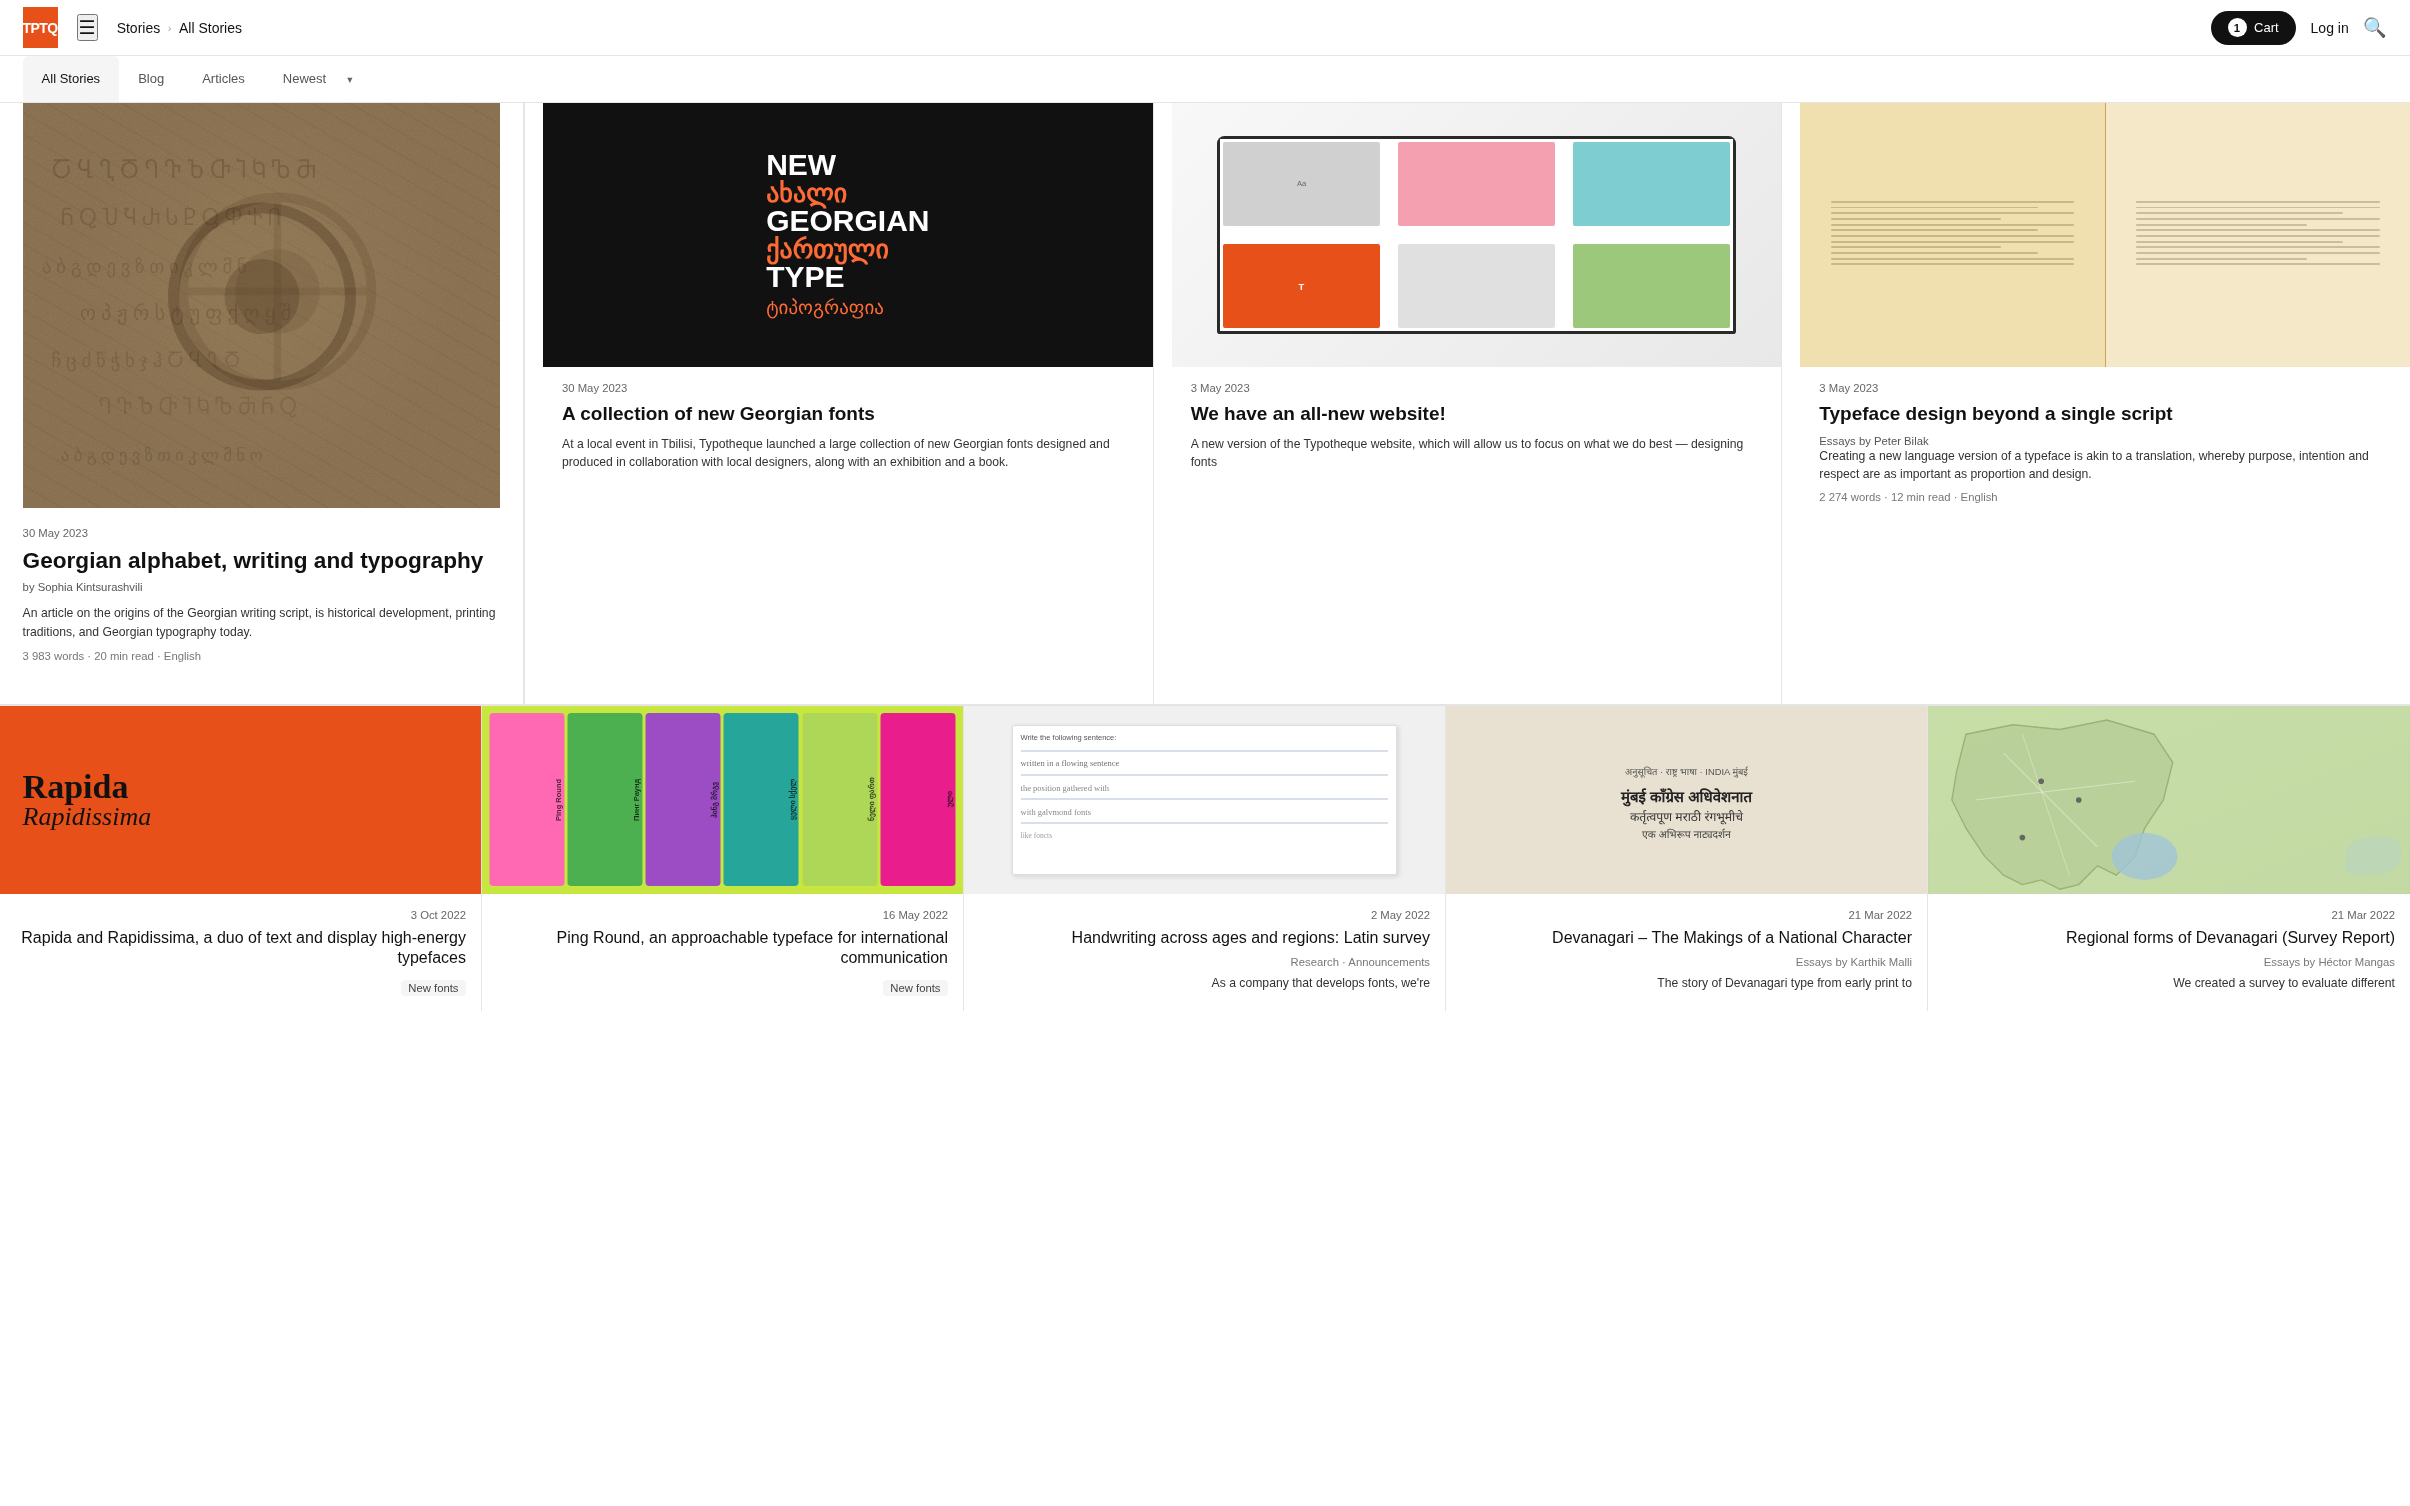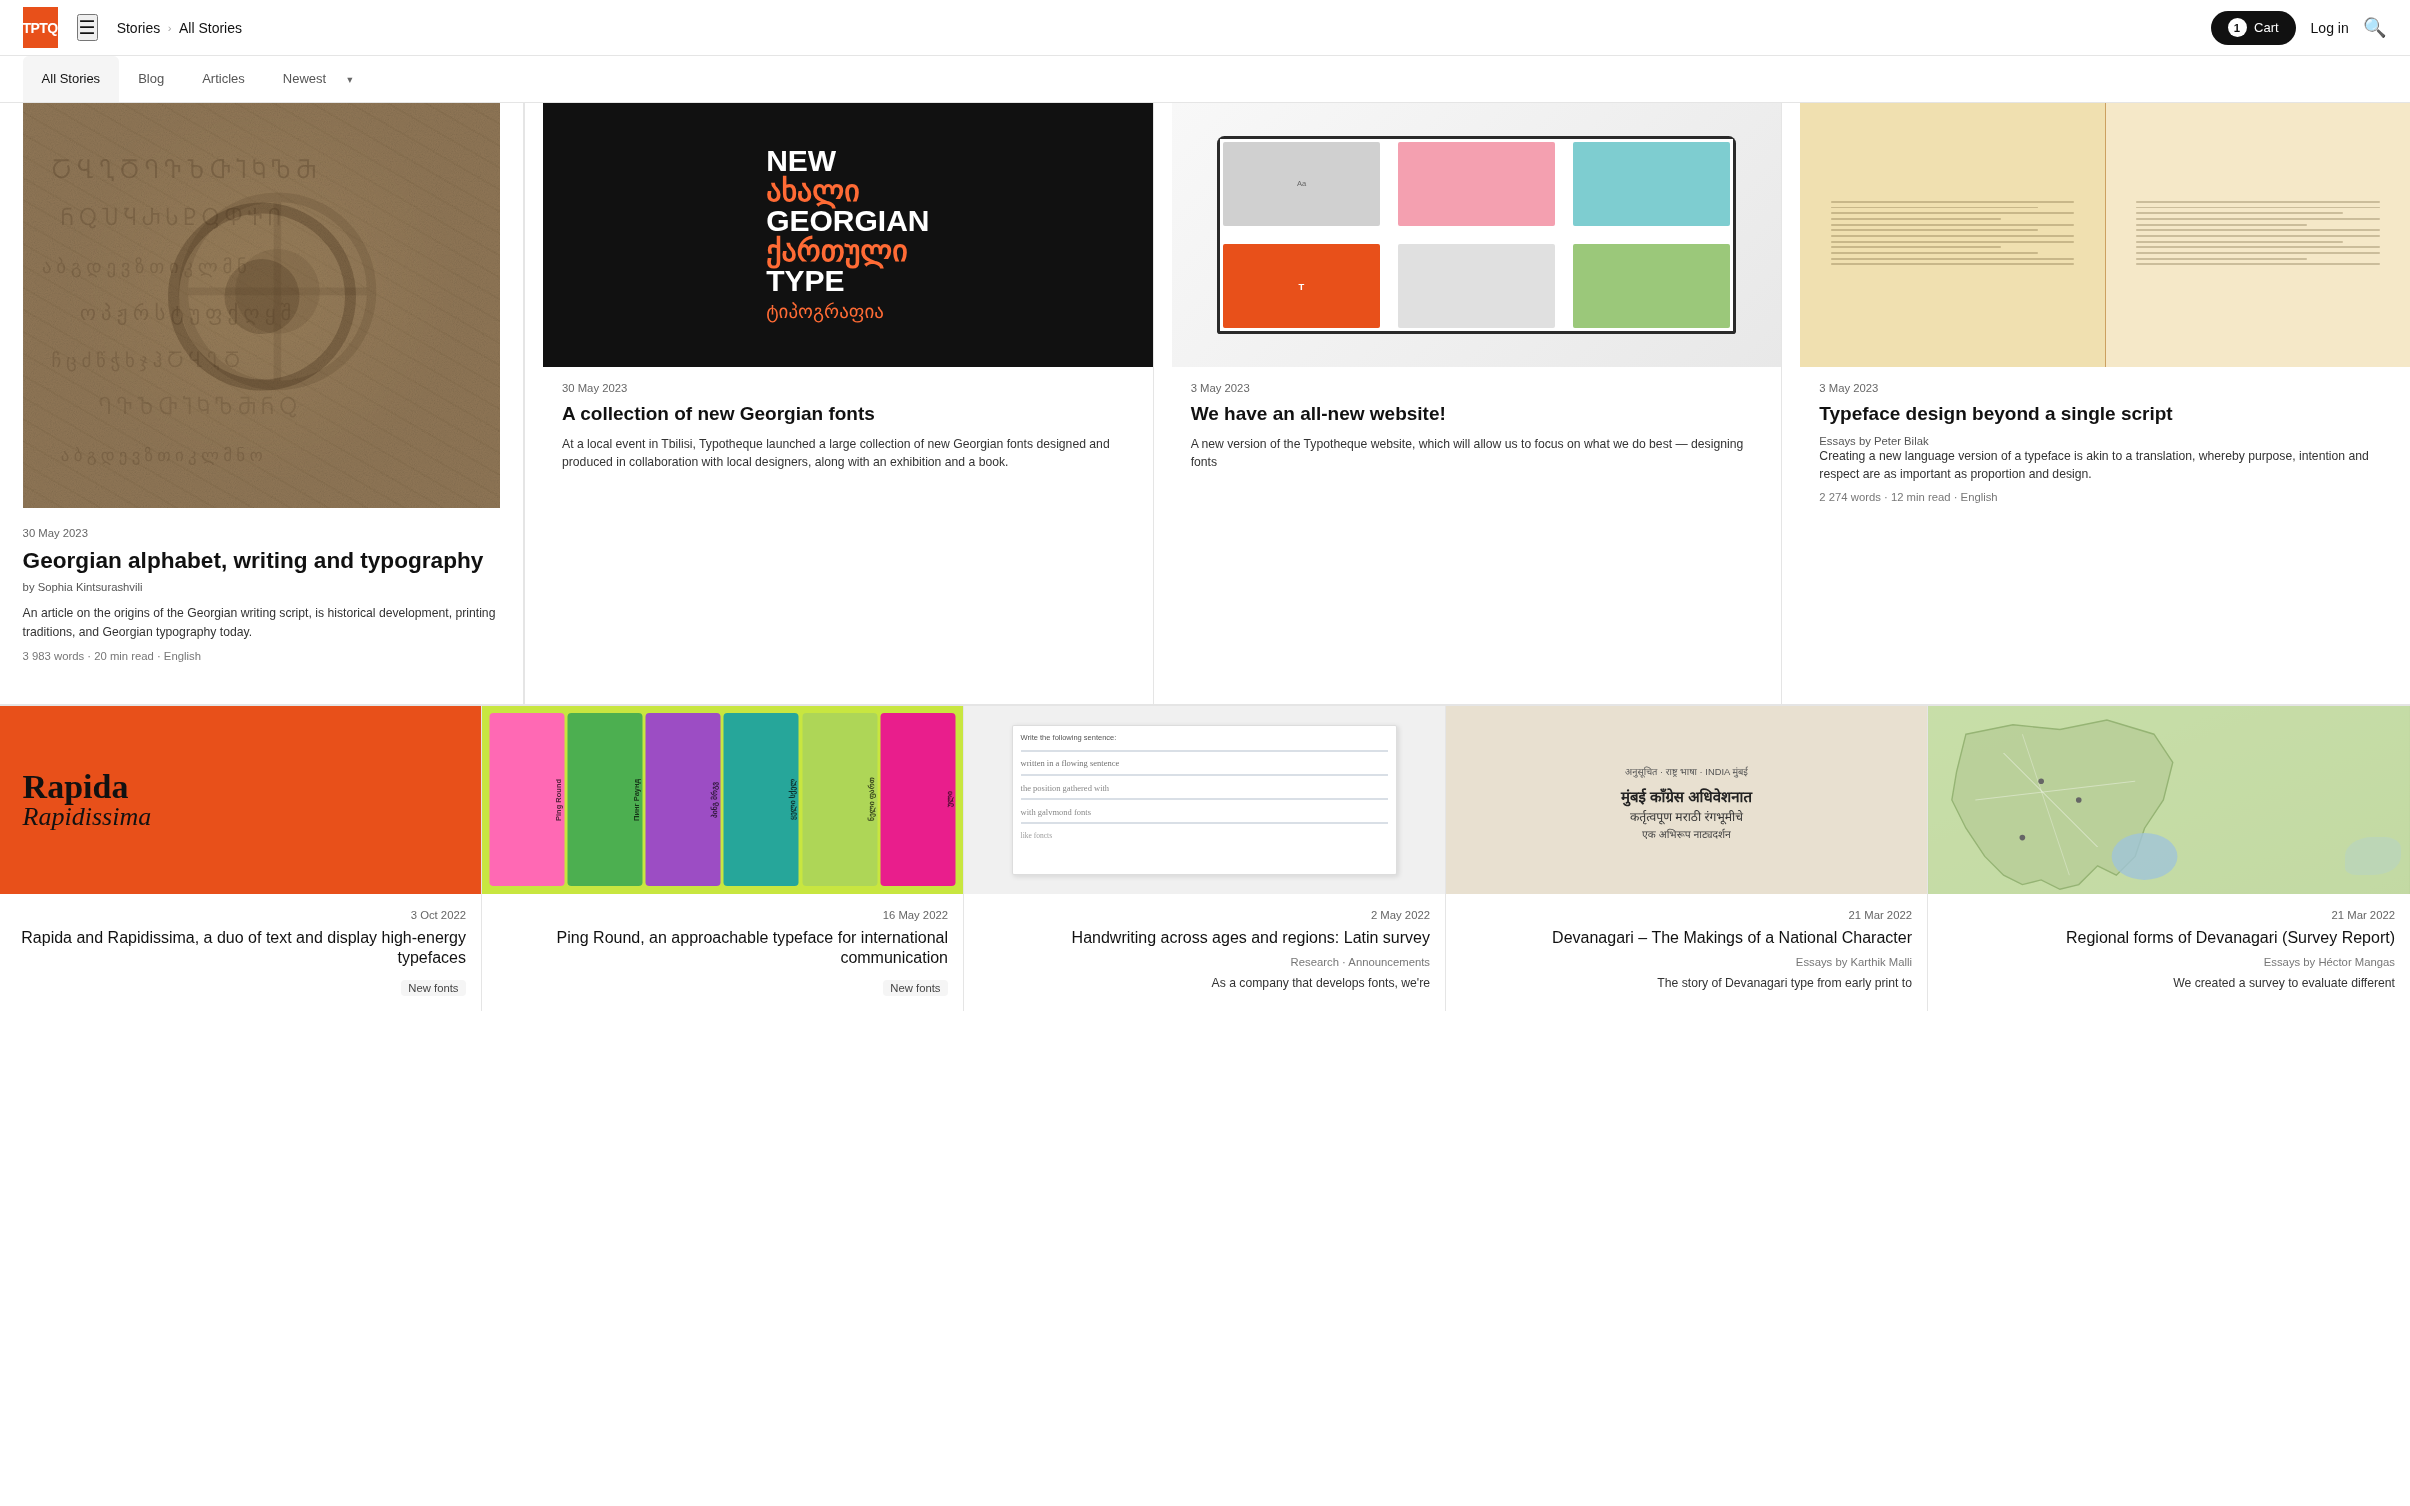--- a/index.html
+++ b/index.html
@@ -202,21 +202,21 @@
       display: flex;
       align-items: center;
       justify-content: center;
       color: #fff;
     }
     .georgian-text-block {
       padding: 22.6px;
       text-align: left;
     }
     .georgian-new { font-size: 30px; font-weight: 900; color: #fff; line-height: 1; }
-    .georgian-georgian { font-size: 30px; font-weight: 900; color: #ff6b35; line-height: 1; }
+    .georgian-georgian { font-size: 26px; font-weight: 900; color: #ff6b35; line-height: 1; }
     .georgian-script { font-size: 19px; color: #ff6b35; line-height: 1.3; margin-top: 3.8px; }
 
     
     .website-card-img {
       background: linear-gradient(135deg, #f8f8f8 0%, #e8e8e8 100%);
       display: flex;
       align-items: center;
       justify-content: center;
       position: relative;
     }

